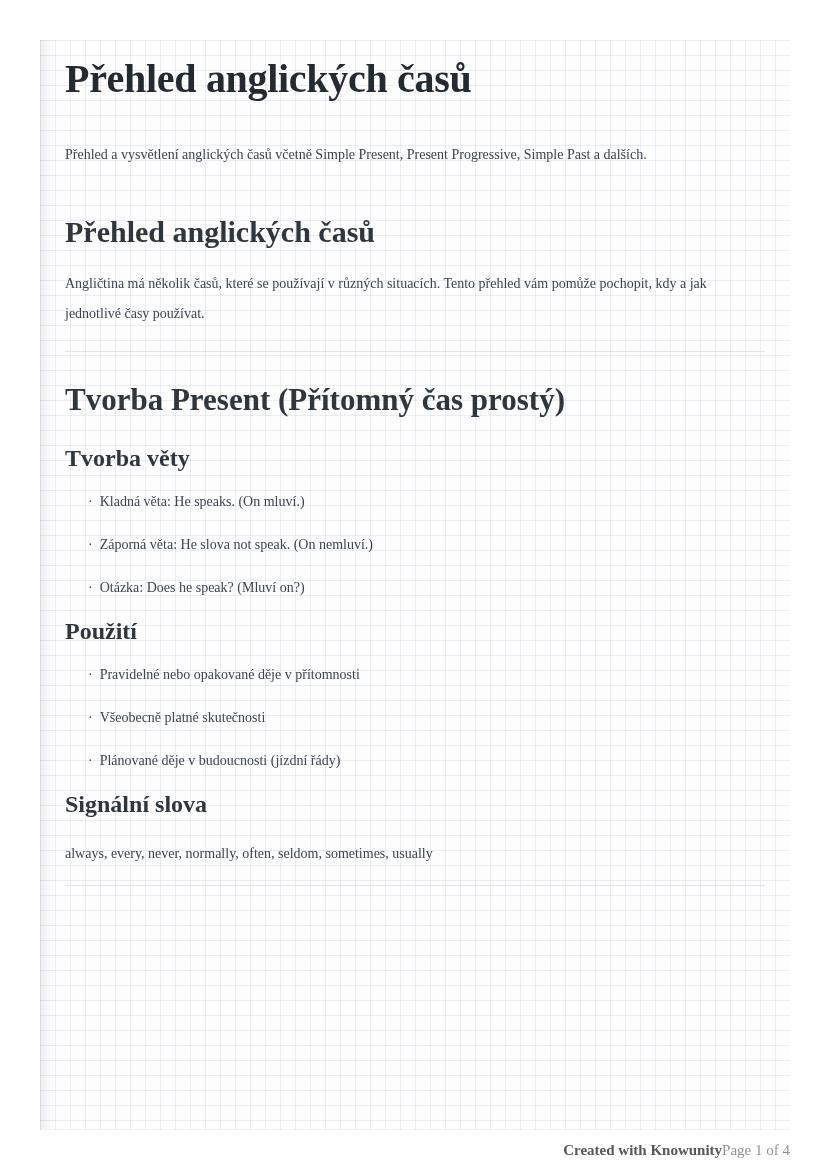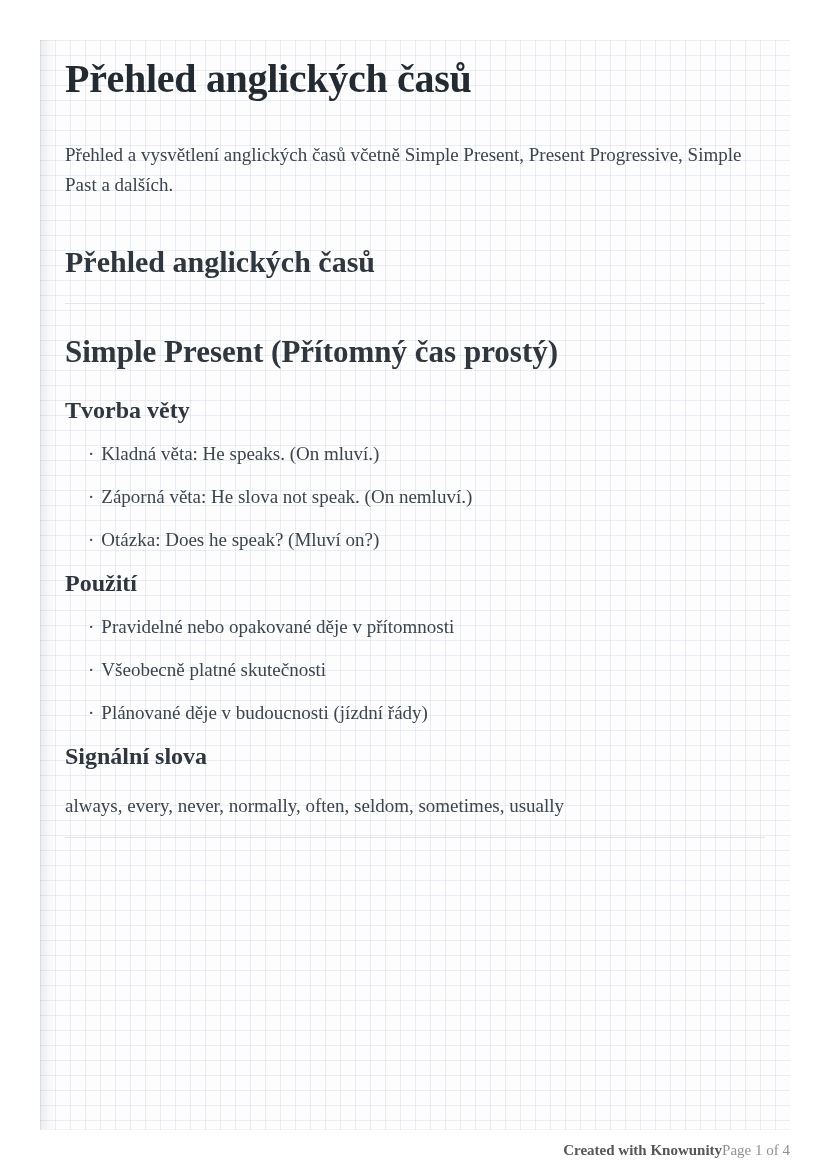--- a/index.html
+++ b/index.html
@@ -31,21 +31,21 @@
     pointer-events: none;
   }
 
   h1 {
     margin: 0;
     font-size: 40px; line-height: 50px; font-weight: 700;
     letter-spacing: -0.3px;
     color: #232a31;
   }
   p, li {
-    font-size: 19px; line-height: 30px;
+    font-size: 14px; line-height: 30px;
     color: #3c444d;
   }
   p { margin: 0; }
   .lead { margin-top: 36px; }
 
   h2 {
     margin: 42px 0 0;
     font-size: 30px; line-height: 39px; font-weight: 700;
     color: #2f363e;
   }
@@ -88,24 +88,25 @@
 <div class="canvas">
 
   <div class="paper">
 
     <h1>Přehled anglických časů</h1>
 
     <p class="lead">Přehled a vysvětlení anglických časů včetně Simple Present, Present Progressive, Simple Past a dalších.</p>
 
     <h2>Přehled anglických časů</h2>
 
+    <p class="overview-text">Angličtina má několik časů, které se používají v různých situacích. Tento přehled vám pomůže pochopit, kdy a jak jednotlivé časy používat.</p>
 
     <hr class="divider">
 
-    <h2 class="simple-present-h">Simple Present (Přítomný čas prostý)</h2>
+    <h2 class="simple-present-h">Tvorba Present (Přítomný čas prostý)</h2>
 
     <h3>Tvorba věty</h3>
 
     <ul class="bullet-list">
 
         <li><span class="bullet-glyph">·</span><span class="li-text">Kladná věta: He speaks. (On mluví.)</span></li>
 
         <li><span class="bullet-glyph">·</span><span class="li-text">Záporná věta: He slova not speak. (On nemluví.)</span></li>
 
         <li><span class="bullet-glyph">·</span><span class="li-text">Otázka: Does he speak? (Mluví on?)</span></li>

